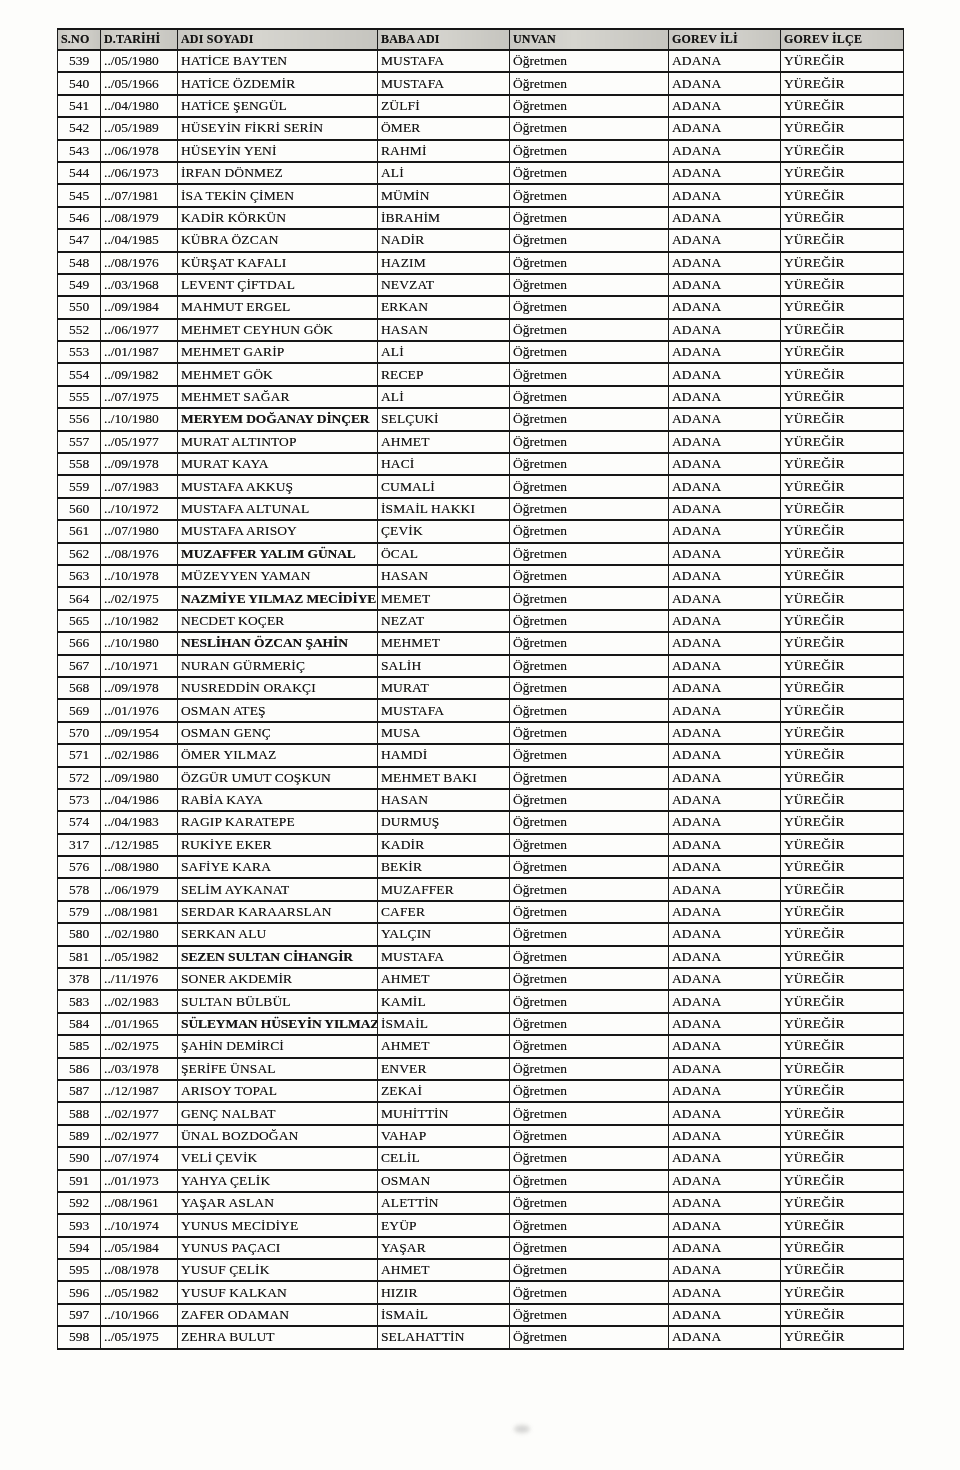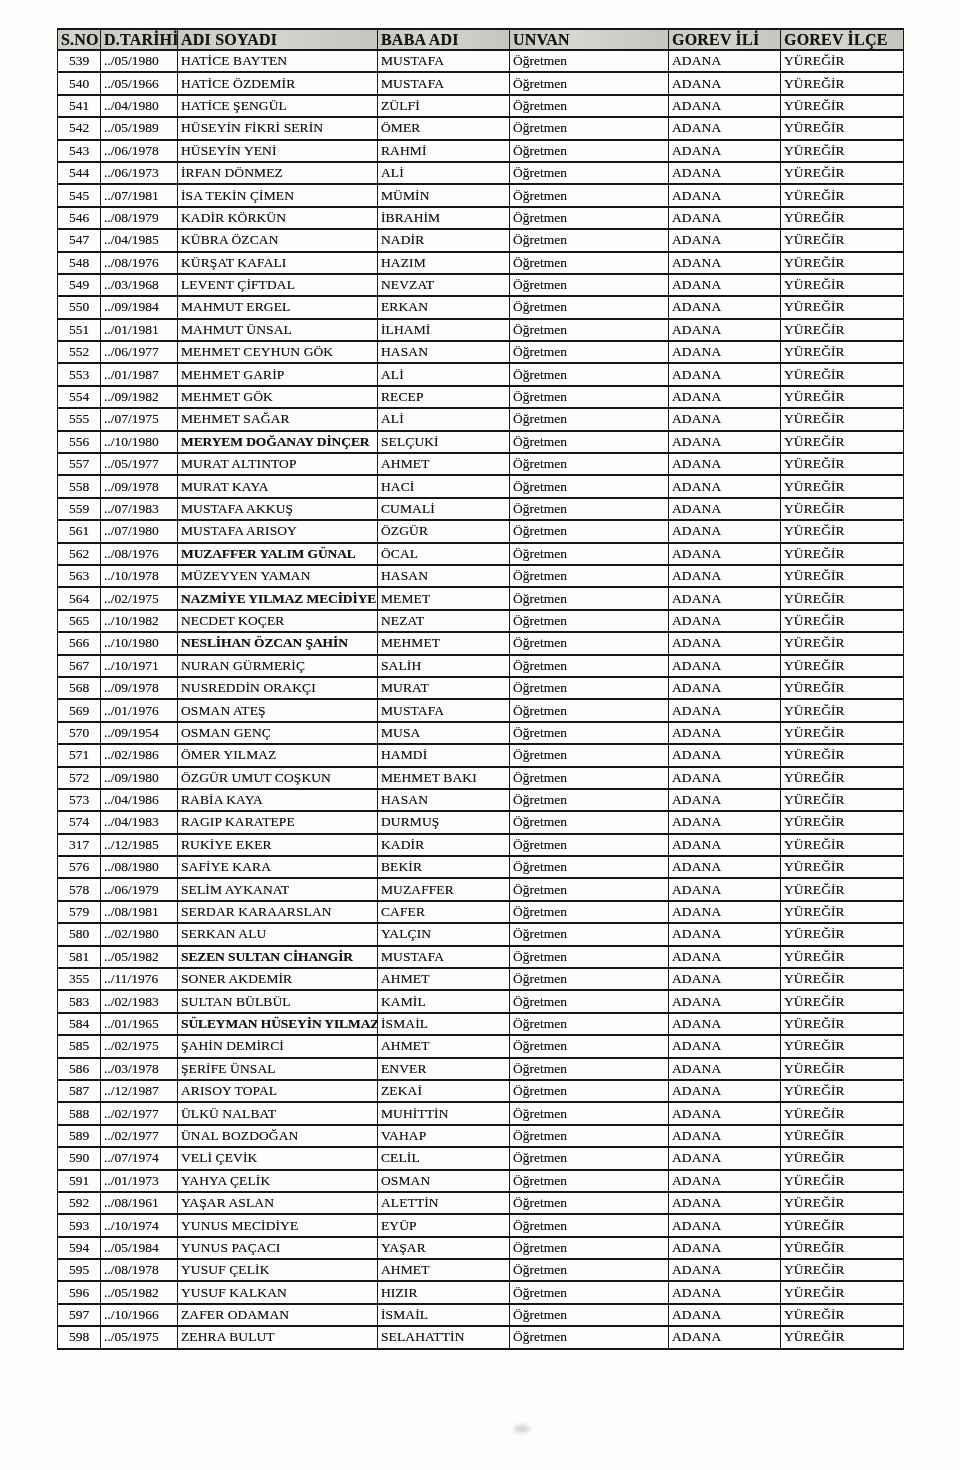--- a/index.html
+++ b/index.html
@@ -35,21 +35,21 @@
     border-bottom: 2px solid #161616;
     padding: 0 3px;
     overflow: hidden;
     white-space: nowrap;
     text-shadow: 0 0 0.5px rgba(20,20,20,0.55);
   }
   table.personnel th {
     height: 19px;
     background: #d6d5cf;
     background-image: linear-gradient(90deg, rgba(0,0,0,0.06) 0%, rgba(0,0,0,0) 40%, rgba(0,0,0,0.08) 100%);
-    font-size: 16px;
+    font-size: 12px;
     font-weight: bold;
     text-align: left;
     letter-spacing: 0.2px;
   }
   table.personnel td {
     height: 20.4px;
     font-size: 13.5px;
   }
   td.c0 { text-align: center; font-size: 13px; }
   td.c1 { font-size: 12.5px; }
@@ -204,29 +204,20 @@
         <tr>
           <td class="c0">550</td>
           <td class="c1">../09/1984</td>
           <td class="c2">MAHMUT ERGEL</td>
           <td class="c3">ERKAN</td>
           <td class="c4">Öğretmen</td>
           <td class="c5">ADANA</td>
           <td class="c6">YÜREĞİR</td>
         </tr>
         <tr>
-          <td class="c0">551</td>
-          <td class="c1">../01/1981</td>
-          <td class="c2">MAHMUT ÜNSAL</td>
-          <td class="c3">İLHAMİ</td>
-          <td class="c4">Öğretmen</td>
-          <td class="c5">ADANA</td>
-          <td class="c6">YÜREĞİR</td>
-        </tr>
-        <tr>
           <td class="c0">552</td>
           <td class="c1">../06/1977</td>
           <td class="c2">MEHMET CEYHUN GÖK</td>
           <td class="c3">HASAN</td>
           <td class="c4">Öğretmen</td>
           <td class="c5">ADANA</td>
           <td class="c6">YÜREĞİR</td>
         </tr>
         <tr>
           <td class="c0">553</td>
@@ -285,24 +276,33 @@
         <tr>
           <td class="c0">559</td>
           <td class="c1">../07/1983</td>
           <td class="c2">MUSTAFA AKKUŞ</td>
           <td class="c3">CUMALİ</td>
           <td class="c4">Öğretmen</td>
           <td class="c5">ADANA</td>
           <td class="c6">YÜREĞİR</td>
         </tr>
         <tr>
+          <td class="c0">560</td>
+          <td class="c1">../10/1972</td>
+          <td class="c2">MUSTAFA ALTUNAL</td>
+          <td class="c3">İSMAİL HAKKI</td>
+          <td class="c4">Öğretmen</td>
+          <td class="c5">ADANA</td>
+          <td class="c6">YÜREĞİR</td>
+        </tr>
+        <tr>
           <td class="c0">561</td>
           <td class="c1">../07/1980</td>
           <td class="c2">MUSTAFA ARISOY</td>
-          <td class="c3">ÖZGÜR</td>
+          <td class="c3">ÇEVİK</td>
           <td class="c4">Öğretmen</td>
           <td class="c5">ADANA</td>
           <td class="c6">YÜREĞİR</td>
         </tr>
         <tr>
           <td class="c0">562</td>
           <td class="c1">../08/1976</td>
           <td class="c2 condensed">MUZAFFER YALIM GÜNAL</td>
           <td class="c3">ÖCAL</td>
           <td class="c4">Öğretmen</td>
@@ -465,21 +465,21 @@
         <tr>
           <td class="c0">581</td>
           <td class="c1">../05/1982</td>
           <td class="c2 condensed">SEZEN SULTAN CİHANGİR</td>
           <td class="c3">MUSTAFA</td>
           <td class="c4">Öğretmen</td>
           <td class="c5">ADANA</td>
           <td class="c6">YÜREĞİR</td>
         </tr>
         <tr>
-          <td class="c0">355</td>
+          <td class="c0">378</td>
           <td class="c1">../11/1976</td>
           <td class="c2">SONER AKDEMİR</td>
           <td class="c3">AHMET</td>
           <td class="c4">Öğretmen</td>
           <td class="c5">ADANA</td>
           <td class="c6">YÜREĞİR</td>
         </tr>
         <tr>
           <td class="c0">583</td>
           <td class="c1">../02/1983</td>
@@ -521,21 +521,21 @@
           <td class="c1">../12/1987</td>
           <td class="c2">ARISOY TOPAL</td>
           <td class="c3">ZEKAİ</td>
           <td class="c4">Öğretmen</td>
           <td class="c5">ADANA</td>
           <td class="c6">YÜREĞİR</td>
         </tr>
         <tr>
           <td class="c0">588</td>
           <td class="c1">../02/1977</td>
-          <td class="c2">ÜLKÜ NALBAT</td>
+          <td class="c2">GENÇ NALBAT</td>
           <td class="c3">MUHİTTİN</td>
           <td class="c4">Öğretmen</td>
           <td class="c5">ADANA</td>
           <td class="c6">YÜREĞİR</td>
         </tr>
         <tr>
           <td class="c0">589</td>
           <td class="c1">../02/1977</td>
           <td class="c2">ÜNAL BOZDOĞAN</td>
           <td class="c3">VAHAP</td>

